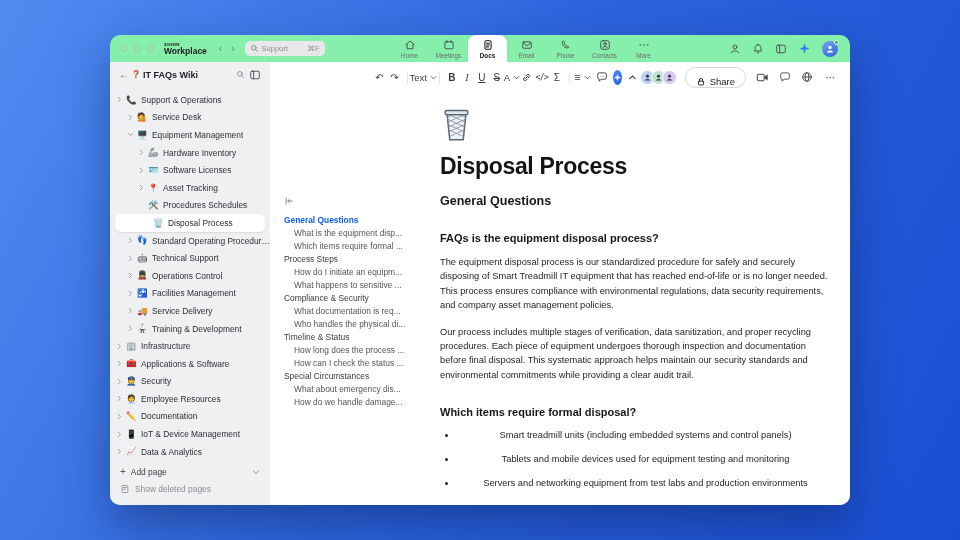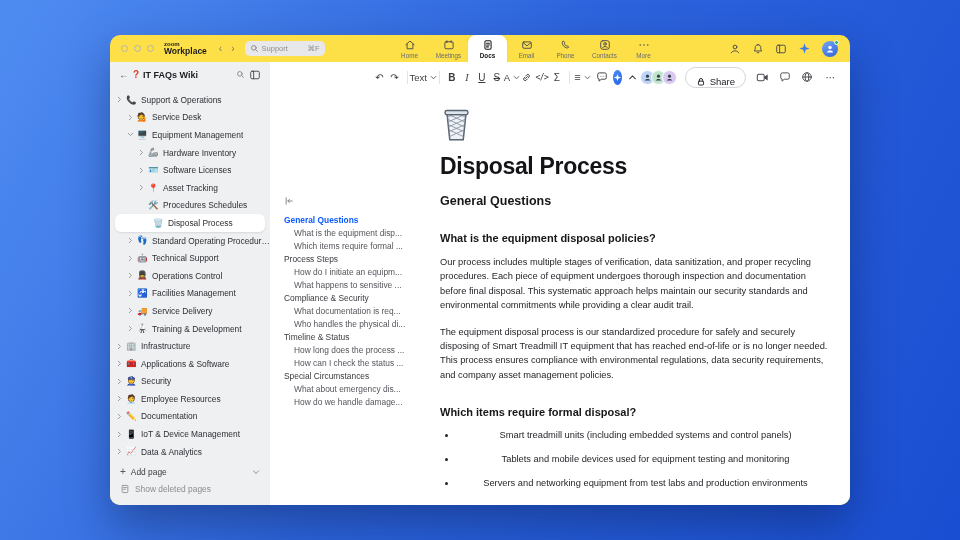--- a/index.html
+++ b/index.html
@@ -4,21 +4,21 @@
 <style>
   * { margin:0; padding:0; box-sizing:border-box; }
   html,body { width:960px; height:540px; overflow:hidden; }
   body {
     font-family:"Liberation Sans","DejaVu Sans",sans-serif;
     background:linear-gradient(118deg,#4f8cf1 0%,#2d64dd 48%,#1a4ed2 100%);
     position:relative;
   }
   .window {
     position:absolute; left:110px; top:35px; width:740px; height:470px;
-    background:#fde047; border-radius:10px; overflow:hidden;
+    background:#86efac; border-radius:10px; overflow:hidden;
     box-shadow:0 20px 45px rgba(5,20,60,.38);
     display:flex; flex-direction:column;
   }
   
   .titlebar { height:27px; flex:0 0 27px; display:flex; align-items:center; position:relative; }
   .traffic { display:flex; gap:6px; margin-left:11px; }
   .tl { width:7px; height:7px; border-radius:50%; border:1px solid #b4b4b8; }
   .brand { margin-left:10px; line-height:1; }
   .brand .z { font-size:6px; font-weight:700; color:#222; }
   .brand .w { font-size:8.5px; font-weight:700; color:#1b1b1f; }
@@ -587,23 +587,23 @@
     <path d="M5.6 6.2 H20.4 L18.3 26 H7.7 Z" fill="#eef2f7" stroke="#5a6472" stroke-width="1.2"></path>
     <g clip-path="url(#tclip)" stroke="#8a94a3" stroke-width="0.7">
       <path d="M2 8 L24 18 M2 12 L24 22 M2 16 L24 26 M2 4 L24 14 M2 0 L24 10"></path>
       <path d="M24 8 L2 18 M24 12 L2 22 M24 16 L2 26 M24 4 L2 14 M24 0 L2 10"></path>
     </g>
     <rect x="4" y="3" width="18" height="3.2" rx="1.3" fill="#dde4ec" stroke="#5a6472" stroke-width="1.1"></rect>
   </svg></div>
           <h1 class="doc-title">Disposal Process</h1>
           <div id="doc-content">
               <h2>General Questions</h2>
-              <h3>What is the equipment disposal policies?</h3>
+              <h3>FAQs is the equipment disposal process?</h3>
+              <p>The equipment disposal process is our standardized procedure for safely and securely disposing of Smart Treadmill IT equipment that has reached end-of-life or is no longer needed. This process ensures compliance with environmental regulations, data security requirements, and company asset management policies.</p>
               <p>Our process includes multiple stages of verification, data sanitization, and proper recycling procedures. Each piece of equipment undergoes thorough inspection and documentation before final disposal. This systematic approach helps maintain our security standards and environmental commitments while providing a clear audit trail.</p>
-              <p>The equipment disposal process is our standardized procedure for safely and securely disposing of Smart Treadmill IT equipment that has reached end-of-life or is no longer needed. This process ensures compliance with environmental regulations, data security requirements, and company asset management policies.</p>
               <h3>Which items require formal disposal?</h3>
               <ul>
                 <li>Smart treadmill units (including embedded systems and control panels)</li>
                 <li>Tablets and mobile devices used for equipment testing and monitoring</li>
                 <li>Servers and networking equipment from test labs and production environments</li>
               </ul>
             </div>
         </article>
       </div>
     </main>

